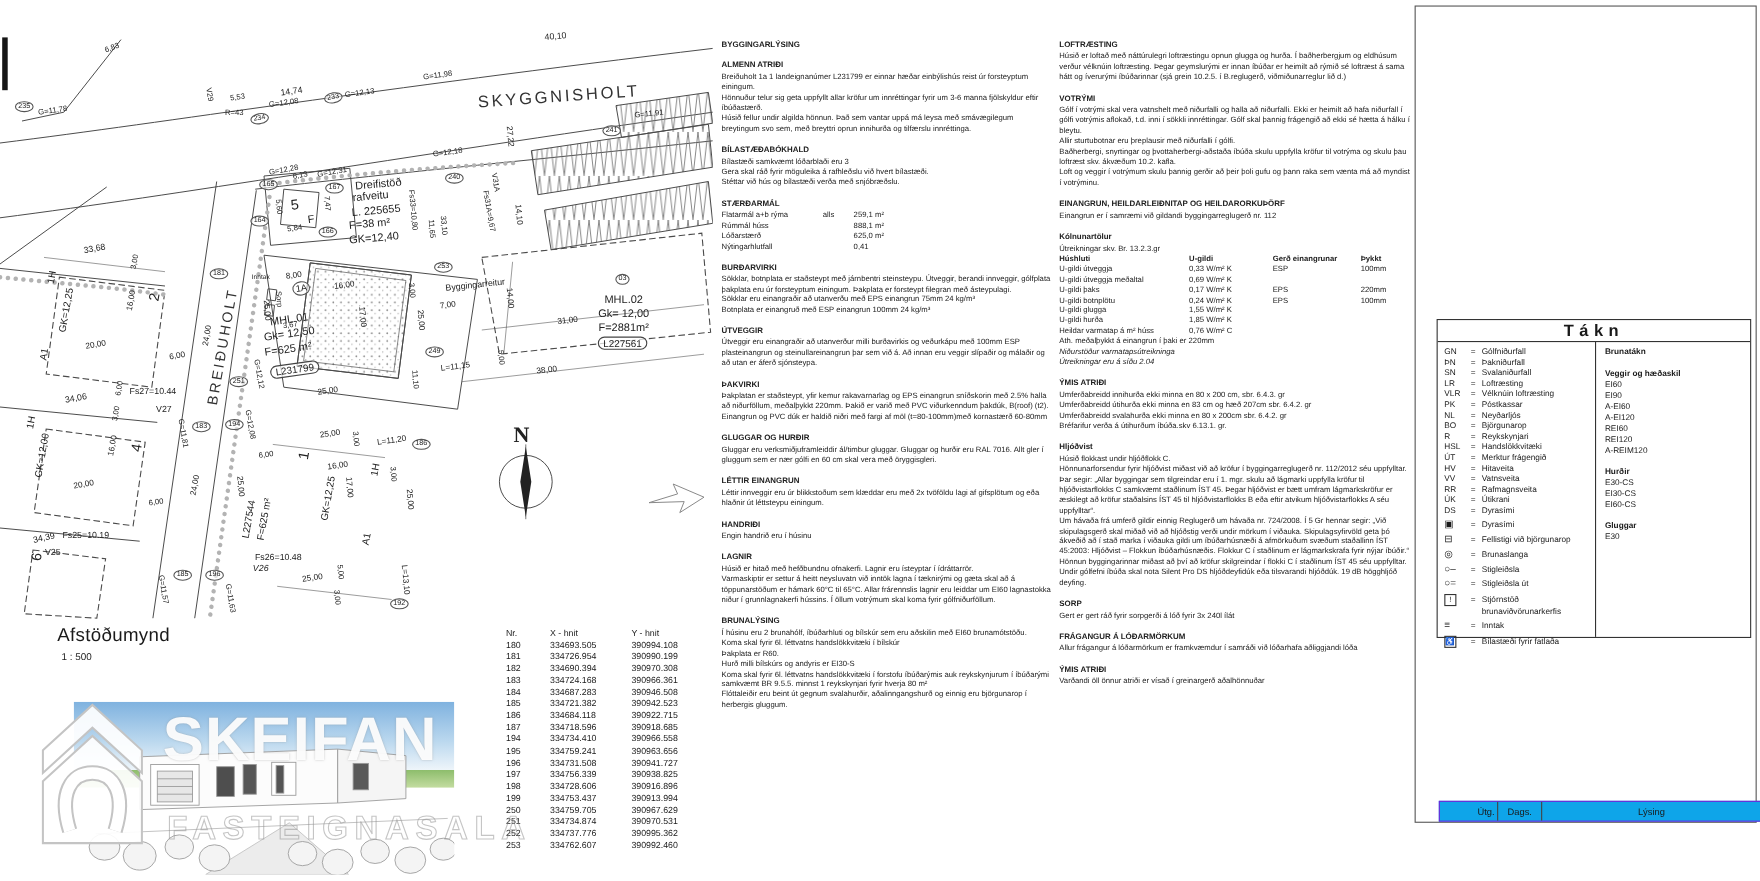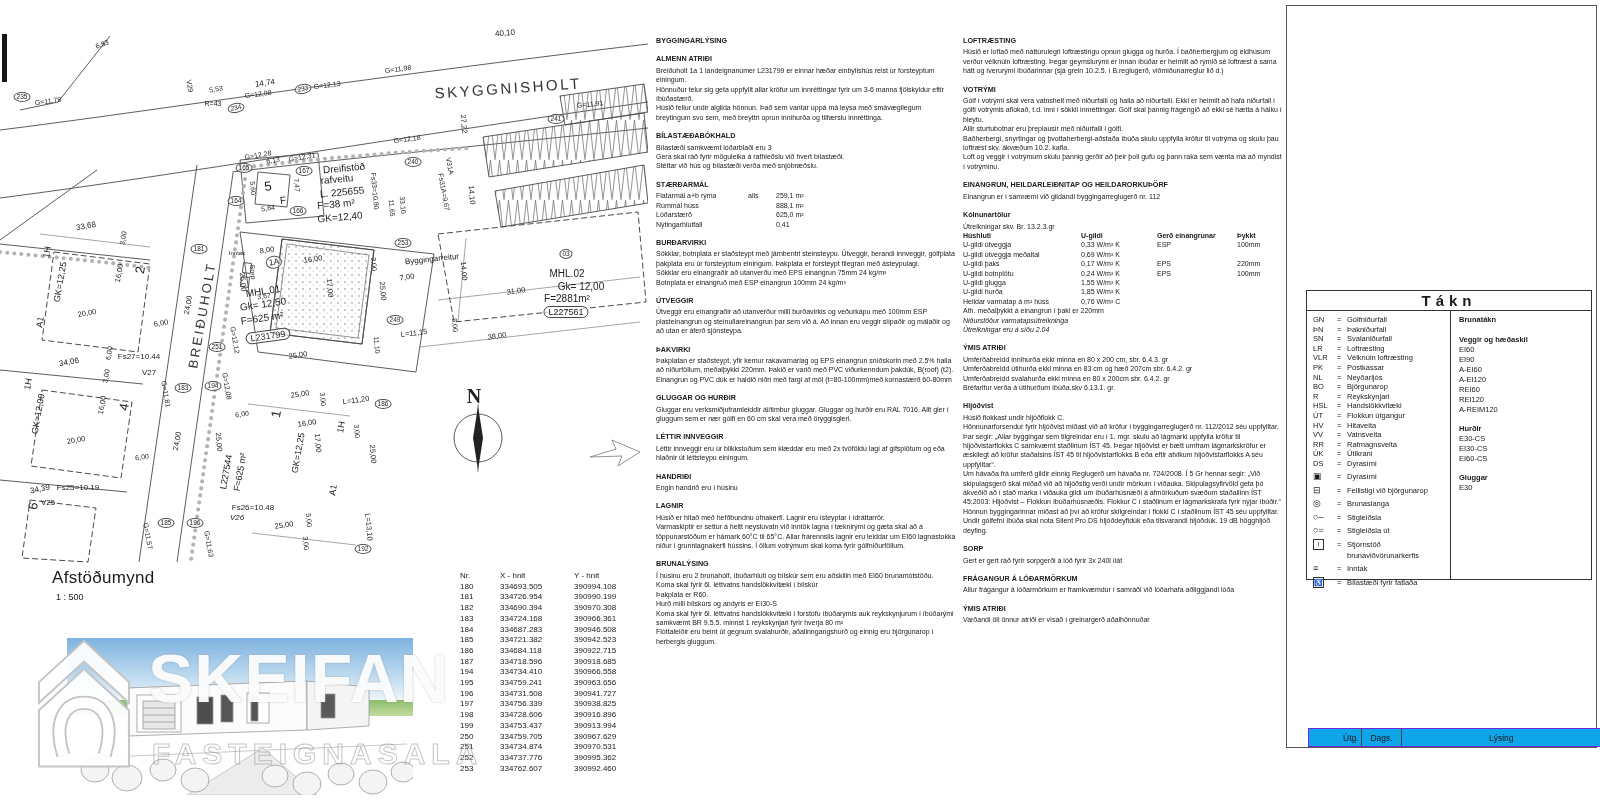--- a/index.html
+++ b/index.html
@@ -26,21 +26,21 @@
   
   .render{position:absolute;left:67px;top:638px;width:346px;height:157px;}
   
   .coords{position:absolute;left:460px;top:571px;width:190px;font-size:8px;z-index:2;}
   .crow{display:grid;grid-template-columns:40px 74px 76px;line-height:10.7px;}
   .crow span{white-space:nowrap;}
   .chead{color:#222;}
   
   .wm{position:absolute;left:0;top:596px;width:660px;height:205px;z-index:6;pointer-events:none;}
   .wm-logo{position:absolute;left:24px;top:28px;}
-  .wm-brand{position:absolute;left:148px;top:48px;font-size:68px;font-weight:bold;letter-spacing:1px;
+  .wm-brand{position:absolute;left:148px;top:48px;font-size:56px;font-weight:bold;letter-spacing:1px;
             color:rgba(255,255,255,0.93);text-shadow:0 0 2px rgba(135,135,135,.5);line-height:1;}
   .wm-sub{position:absolute;left:152px;top:143px;font-size:30px;font-weight:bold;letter-spacing:6px;
           color:transparent;-webkit-text-stroke:1px rgba(150,150,150,.55);line-height:1;}
   
   .col{position:absolute;top:36px;font-size:7px;line-height:9.4px;color:#202020;}
   .col-left{left:656px;width:300px;}
   .col-right{left:963px;width:320px;}
   .sh{font-weight:bold;font-size:7.2px;margin:9px 0 2px 0;}
   .sh:first-child{margin-top:0;}
   .sp{margin:0;}
@@ -199,21 +199,21 @@
         <span class="mlab circ" style="left: 403px; top: 243px; font-size: 6.5px; transform: translate(-50%, -50%) rotate(0deg);">253</span>
         <span class="mlab" style="left: 407px; top: 277px; font-size: 7.5px; transform: translate(-50%, -50%) rotate(-8deg);">7,00</span>
         <span class="mlab" style="left: 464px; top: 271px; font-size: 7.5px; transform: translate(-50%, -50%) rotate(85deg);">14,00</span>
         <span class="mlab" style="left: 516px; top: 291px; font-size: 7.5px; transform: translate(-50%, -50%) rotate(-7deg);">31,00</span>
         <span class="mlab circ" style="left: 395px; top: 320px; font-size: 6.5px; transform: translate(-50%, -50%) rotate(0deg);">249</span>
         <span class="mlab" style="left: 414px; top: 333px; font-size: 7.5px; transform: translate(-50%, -50%) rotate(-7deg);">L=11,15</span>
         <span class="mlab" style="left: 455px; top: 325px; font-size: 7px; transform: translate(-50%, -50%) rotate(85deg);">5,00</span>
         <span class="mlab" style="left: 497px; top: 336px; font-size: 7.5px; transform: translate(-50%, -50%) rotate(-7deg);">38,00</span>
         <span class="mlab circ" style="left: 566px; top: 254px; font-size: 6.5px; transform: translate(-50%, -50%) rotate(0deg);">03</span>
         <span class="mlab" style="left: 567px; top: 273px; font-size: 10px; transform: translate(-50%, -50%) rotate(0deg);">MHL.02</span>
-        <span class="mlab" style="left: 567px; top: 286px; font-size: 10px; transform: translate(-50%, -50%) rotate(0deg); padding-left: 28px;">Gk= 12,00</span>
+        <span class="mlab" style="left: 553px; top: 286px; font-size: 10px; transform: translate(-50%, -50%) rotate(0deg); padding-left: 28px;">Gk= 12,00</span>
         <span class="mlab" style="left: 567px; top: 298px; font-size: 10px; transform: translate(-50%, -50%) rotate(0deg);">F=2881m²</span>
         <span class="mlab box" style="left: 566px; top: 312px; font-size: 9px; transform: translate(-50%, -50%) rotate(0deg);">L227561</span>
         <span class="mlab" style="left: 86px; top: 226px; font-size: 8px; transform: translate(-50%, -50%) rotate(-10deg);">33,68</span>
         <span class="mlab" style="left: 123px; top: 238px; font-size: 7px; transform: translate(-50%, -50%) rotate(-80deg);">3,00</span>
         <span class="mlab" style="left: 47px; top: 252px; font-size: 9px; transform: translate(-50%, -50%) rotate(-80deg);">1H</span>
         <span class="mlab" style="left: 140px; top: 270px; font-size: 13px; transform: translate(-50%, -50%) rotate(-80deg);">2</span>
         <span class="mlab" style="left: 119px; top: 273px; font-size: 7.5px; transform: translate(-50%, -50%) rotate(-80deg);">16,00</span>
         <span class="mlab" style="left: 60px; top: 282px; font-size: 9px; transform: translate(-50%, -50%) rotate(-80deg);">GK=12,25</span>
         <span class="mlab" style="left: 40px; top: 322px; font-size: 9px; transform: translate(-50%, -50%) rotate(-80deg);">A1</span>
         <span class="mlab" style="left: 87px; top: 313px; font-size: 7.5px; transform: translate(-50%, -50%) rotate(-10deg);">20,00</span>
@@ -460,21 +460,21 @@
       <div class="sh">BURÐARVIRKI</div>
       <div class="sp">Sökklar, botnplata er staðsteypt með járnbentri steinsteypu. Útveggir, berandi innveggir, gólfplata þakplata eru úr forsteyptum einingum. Þakplata er forsteypt filegran með ásteypulagi.</div>
       <div class="sp">Sökklar eru einangraðir að utanverðu með EPS einangrun 75mm 24 kg/m³</div>
       <div class="sp">Botnplata er einangruð með ESP einangrun 100mm 24 kg/m³</div>
       <div class="sh">ÚTVEGGIR</div>
       <div class="sp">Útveggir eru einangraðir að utanverður milli burðavirkis og veðurkápu með 100mm ESP plasteinangrun og steinullareinangrun þar sem við á. Að innan eru veggir slípaðir og málaðir og að utan er áferð sjónsteypa.</div>
       <div class="sh">ÞAKVIRKI</div>
       <div class="sp">Þakplatan er staðsteypt, yfir kemur rakavarnarlag og EPS einangrun sníðskorin með 2.5% halla að niðurföllum, meðalþykkt 220mm. Þakið er varið með PVC viðurkenndum þakdúk, B(roof) (t2). Einangrun og PVC dúk er haldið niðri með fargi af möl (t=80-100mm)með kornastærð 60-80mm</div>
       <div class="sh">GLUGGAR OG HURÐIR</div>
       <div class="sp">Gluggar eru verksmiðjuframleiddir ál/timbur gluggar. Gluggar og hurðir eru RAL 7016. Allt gler í gluggum sem er nær gólfi en 60 cm skal vera með öryggisgleri.</div>
-      <div class="sh">LÉTTIR INNVEGGIR</div>
+      <div class="sh">LÉTTIR EINANGRUN</div>
       <div class="sp">Léttir innveggir eru úr blikkstoðum sem klæddar eru með 2x tvöföldu lagi af gifsplötum og eða hlaðnir út léttsteypu einingum.</div>
       <div class="sh">HANDRIÐI</div>
       <div class="sp">Engin handrið eru í húsinu</div>
       <div class="sh">LAGNIR</div>
       <div class="sp">Húsið er hitað með hefðbundnu ofnakerfi. Lagnir eru ísteyptar í ídráttarrör.</div>
       <div class="sp">Varmaskiptir er settur á heitt neysluvatn við inntök lagna í tæknirými og gæta skal að á töppunarstöðum er hámark 60°C til 65°C. Allar frárennslis lagnir eru leiddar um EI60 lagnastokka niður í grunnlagnakerfi hússins. Í öllum votrýmum skal koma fyrir gólfniðurföllum.</div>
       <div class="sh">BRUNALÝSING</div>
       <div class="sp">Í húsinu eru 2 brunahólf, íbúðarhluti og bílskúr sem eru aðskilin með EI60 brunamótstöðu.</div>
       <div class="sp">Koma skal fyrir 6l. léttvatns handslökkvitæki í bílskúr</div>
       <div class="sp">Þakplata er R60.</div>
@@ -602,21 +602,21 @@
           <span class="tl">Reykskynjari</span>
         </div>
         <div class="trow">
           <span class="ta">HSL</span>
           <span class="te">=</span>
           <span class="tl">Handslökkvitæki</span>
         </div>
         <div class="trow">
           <span class="ta">ÚT</span>
           <span class="te">=</span>
-          <span class="tl">Flokkun útgangur</span>
+          <span class="tl">Merktur frágengið</span>
         </div>
         <div class="trow">
           <span class="ta">HV</span>
           <span class="te">=</span>
           <span class="tl">Hitaveita</span>
         </div>
         <div class="trow">
           <span class="ta">VV</span>
           <span class="te">=</span>
           <span class="tl">Vatnsveita</span>

